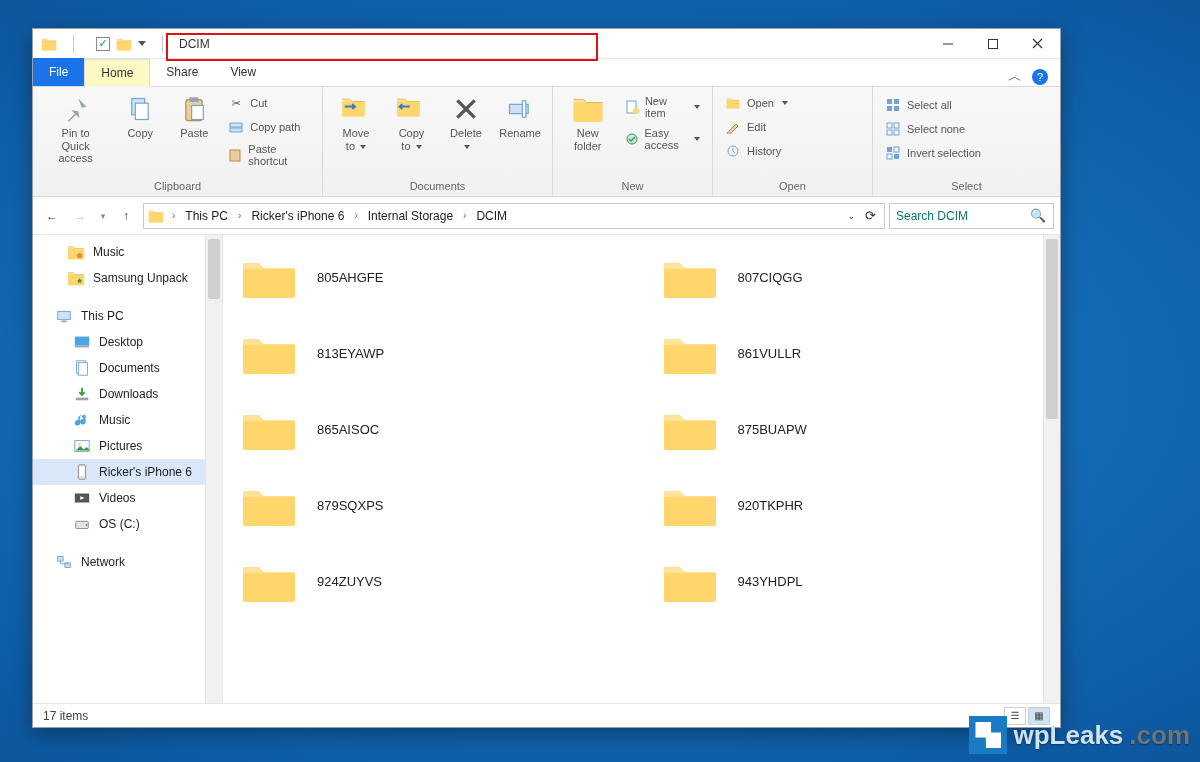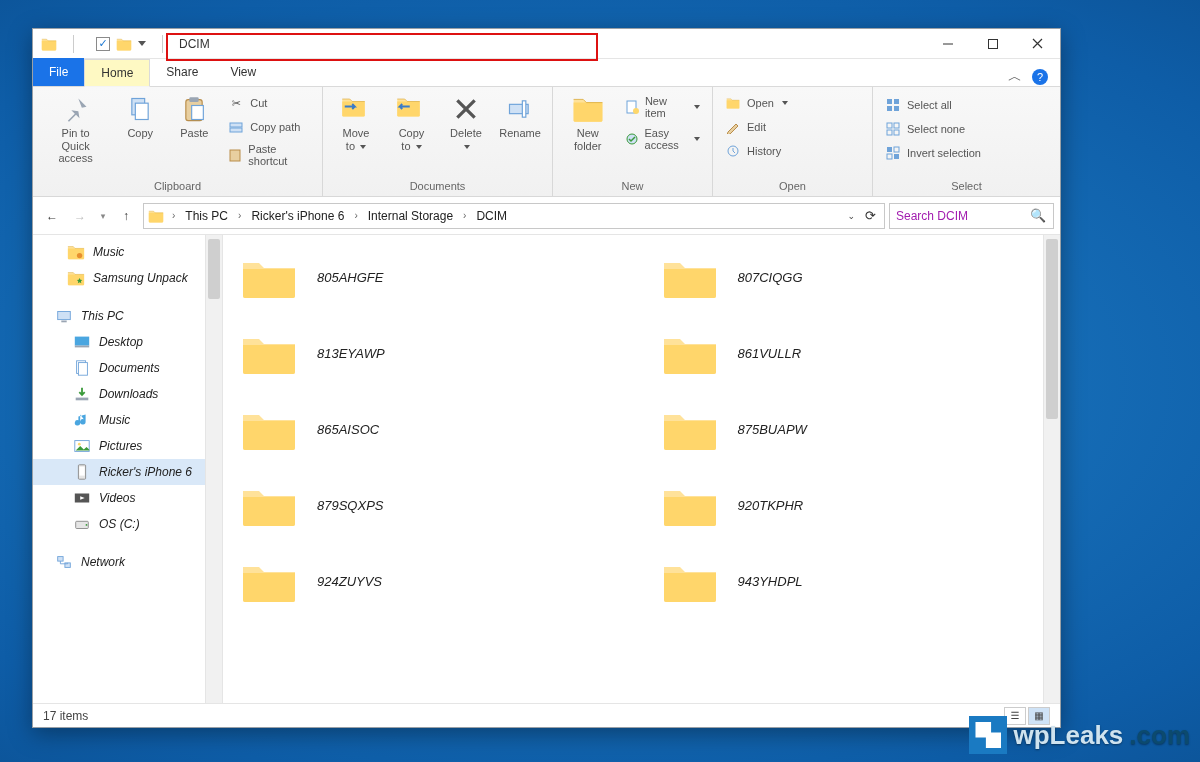--- a/index.html
+++ b/index.html
@@ -57,21 +57,21 @@
   .addr { flex:1; height:26px; border:1px solid #c8c8c8; display:flex; align-items:center; padding:0 4px; gap:4px; position:relative;}
   .addr .crumb { display:flex; align-items:center; font-size:12px; color:#222; padding:0 2px;}
   .addr .sep { color:#666; padding:0 4px; font-size:10px;}
   .addr .dropbox { margin-left:auto; display:flex; align-items:center; gap:10px; padding-right:4px;}
   .addr .dropbox .v{font-size:9px;color:#444;}
   .addr .dropbox .refresh{font-size:13px;color:#333;}
   .addr-highlight { position:absolute; border:2px solid #d11; pointer-events:none;}
   .search { width:165px; height:26px; border:1px solid #c8c8c8; display:flex; align-items:center; padding:0 6px; color:#888; gap:6px;}
   .search .mag { margin-left:auto;font-size:13px;color:#555;}
   
-  .body { flex:1; display:flex; min-height:0;font-style:italic;}
+  .body { flex:1; display:flex; min-height:0;}
   .sidebar { width:190px; border-right:1px solid #e5e5e5; overflow:hidden; padding-top:4px; position:relative;}
   .sidebar .scroll { position:absolute; right:0; top:0; bottom:0; width:17px; background:#f1f1f1; border-left:1px solid #e5e5e5;}
   .sidebar .scroll .thumb{ position:absolute; left:2px; right:2px; top:4px; height:60px; background:#cfcfcf; border-radius:2px;}
   .tree-item { display:flex; align-items:center; gap:8px; padding:4px 4px 4px 0; font-size:12px; color:#222;}
   .tree-item.selected{ background:#d9e8f8;}
   .tree-item .pad{display:inline-block;}
   .ti-ico { width:18px;height:18px; display:flex;align-items:center;justify-content:center;}
   
   .content { flex:1; position:relative; overflow:hidden;}
   .content .scroll { position:absolute; right:0; top:0; bottom:0; width:17px; background:#f1f1f1; border-left:1px solid #e5e5e5;}
@@ -82,21 +82,21 @@
   .file .fname{ font-size:13px; color:#222;}
   
   .status { height:24px; border-top:1px solid #e5e5e5; display:flex; align-items:center; padding:0 10px; font-size:12px; color:#444;}
   .status .views{ margin-left:auto; display:flex; gap:2px;}
   .status .views div{ width:22px;height:18px;border:1px solid #ccc;display:flex;align-items:center;justify-content:center;font-size:10px;}
   .status .views .active{ background:#cfe3f7;}
   
   .wm { position:absolute; right:10px; bottom:8px; display:flex; align-items:center; gap:6px; color:#cfe3ef; font-size:26px; font-weight:600; text-shadow:0 1px 2px rgba(0,0,0,.4);}
   .wm .sq{ width:38px;height:38px;background:#1a7ac2;position:relative;}
   .wm .sq::before{content:"";position:absolute;inset:6px;background:#fff;clip-path:polygon(0 0,60% 0,60% 40%,100% 40%,100% 100%,40% 100%,40% 60%,0 60%);}
-  .wm .dim{color:#0c4a6e;}
+  .wm .dim{color:#737373;}
 </style>
 </head>
 <body>
 
 <svg width="0" height="0" style="position:absolute">
   <defs>
     <g id="svg-folder">
       <path d="M1 4 h6 l2 2 h10 v11 a1 1 0 0 1 -1 1 H2 a1 1 0 0 1 -1 -1 Z" fill="#ffe29a"></path>
       <path d="M1 6 h18 v11 a1 1 0 0 1 -1 1 H2 a1 1 0 0 1 -1 -1 Z" fill="#ffd66b"></path>
       <path d="M1 4 h6 l2 2 h10" fill="none" stroke="#d9a93a" stroke-width=".5"></path>
@@ -389,21 +389,21 @@
       <span class="sep">›</span>
       <span class="crumb">Internal Storage</span>
       <span class="sep">›</span>
       <span class="crumb">DCIM</span>
       <div class="dropbox">
         <span class="v">⌄</span>
         <span class="refresh">⟳</span>
       </div>
     </div>
     <div class="search">
-      <span style="color:#a21caf">Search DCIM</span>
+      <span style="color:#0f766e">Search DCIM</span>
       <span class="mag">🔍</span>
     </div>
 
     <div class="addr-highlight" style="left:133px; top:4px; width:432px; height:28px;"></div>
   </div>
 
   <div class="body">
     <div class="sidebar">
       <div id="tree">
           <div class="tree-item">

